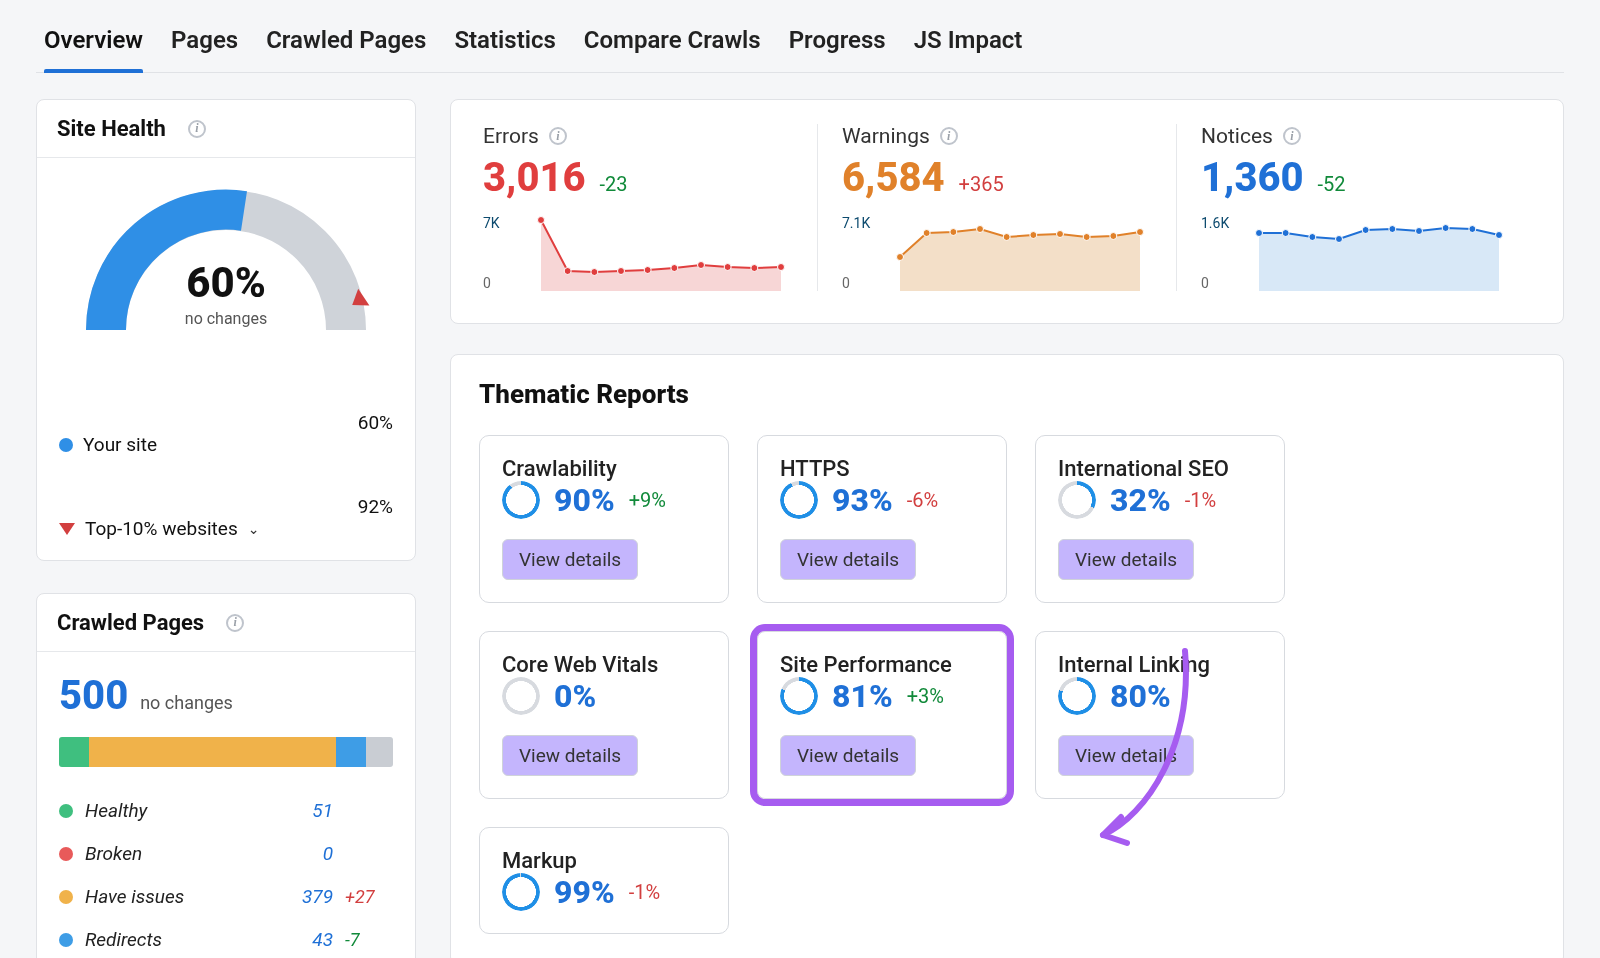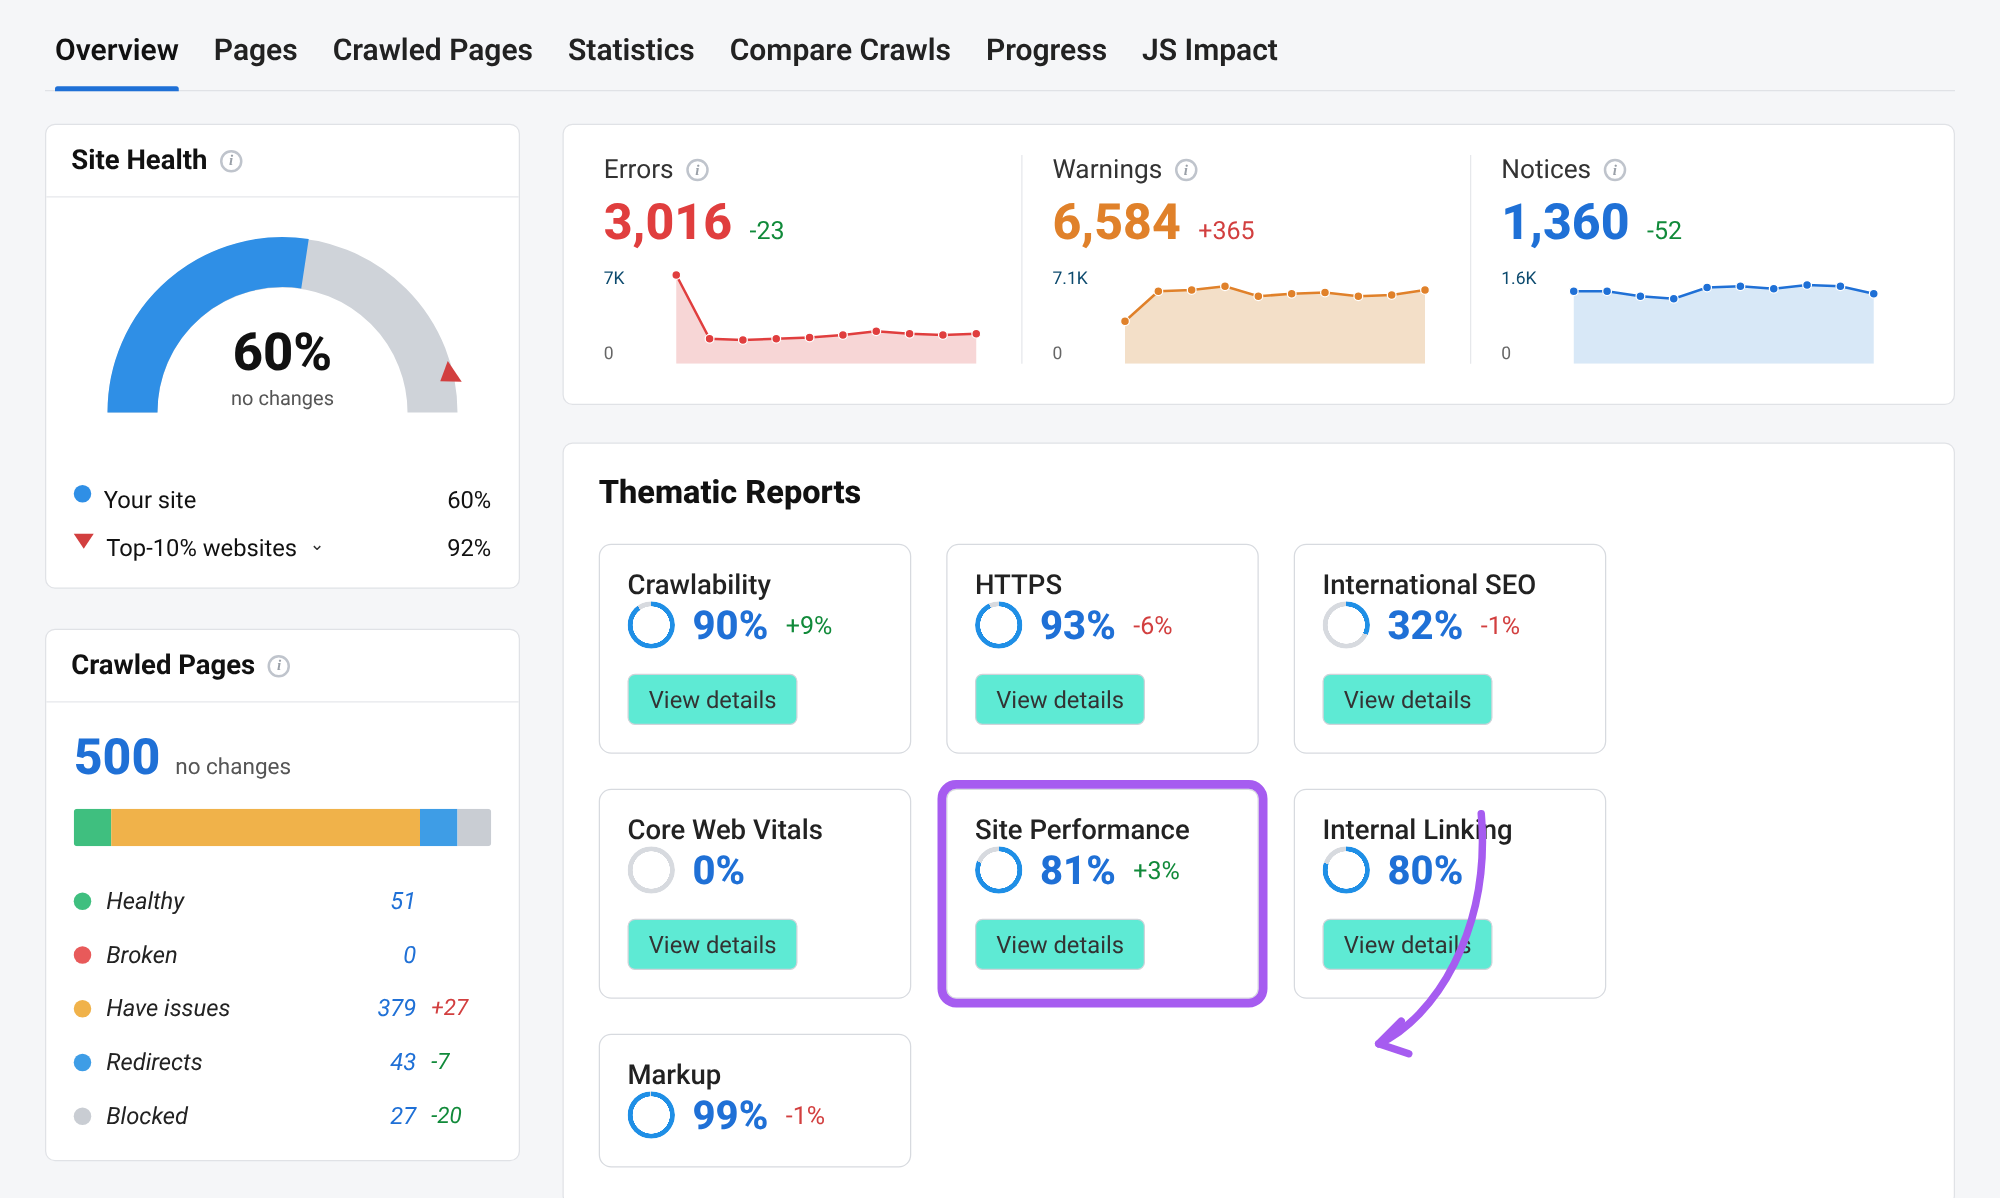--- a/index.html
+++ b/index.html
@@ -8,33 +8,33 @@
   
   .tabs { display: flex; gap: 28px; padding: 20px 8px 0 8px; border-bottom: 1px solid #e0e2e6; }
   .tab { font-size: 24px; font-weight: 600; color: #222; padding: 6px 0 18px 0; cursor: pointer; position: relative; }
   .tab.active { color: #111; }
   .tab.active::after { content:""; position:absolute; left:0; right:0; bottom:-1px; height:4px; background:#1f70d6; border-radius:2px 2px 0 0; }
   
   .main { display:flex; gap: 34px; margin-top: 26px; }
   .leftcol { width: 380px; flex: 0 0 380px; display:flex; flex-direction:column; gap:32px; }
   .rightcol { flex:1; display:flex; flex-direction:column; gap:30px; }
   .card { background:#fff; border:1px solid #e0e2e6; border-radius:8px; }
-  .card-header { padding: 16px 20px; font-size:22px; font-weight:700; display:flex; align-items:center; gap:10px; border-bottom:1px solid #e6e8eb; }
+  .card-header { padding: 16px 20px; font-size:22px; font-weight:700; display:flex; align-items:center; gap:22px; border-bottom:1px solid #e6e8eb; }
   .info-icon { display:inline-flex; width:18px; height:18px; border-radius:50%; border:2px solid #bfc4cc; color:#9aa0a8; font-size:12px; font-weight:700; font-style:italic; align-items:center; justify-content:center; font-family: Georgia, serif; }
   
   .gauge-wrap { padding: 22px 30px 30px 30px; }
   .gauge { position:relative; width:300px; height:170px; margin:0 auto; }
   .gauge svg { width:300px; height:170px; }
   .gauge-center { position:absolute; left:0; right:0; top:78px; text-align:center; }
   .gauge-pct { font-size:42px; font-weight:800; }
   .gauge-sub { font-size:16px; color:#555; margin-top:2px; }
   .gauge-marker { position:absolute; right:8px; top:114px; width:0;height:0;border-left:10px solid transparent;border-right:10px solid transparent;border-top:14px solid #d23f3f; transform:rotate(56deg); }
   .legend-rows { padding: 0 22px 12px 22px; }
   .legend-row { display:flex; align-items:center; justify-content:space-between; padding:8px 0; font-size:19px; }
-  .legend-left { display:flex; gap:10px; }
+  .legend-left { display:flex; align-items:center; gap:10px;margin-top:45px; }
   .dot { width:14px; height:14px; border-radius:50%; display:inline-block; }
   .tri { display:inline-block; width:0;height:0;border-left:8px solid transparent;border-right:8px solid transparent;border-top:12px solid #d23f3f; }
   .chev { font-size:14px; color:#333; }
   
   .cp-body { padding: 20px 22px 14px 22px; }
   .cp-num { font-size:40px; font-weight:800; color:#1f70d6; display:inline-block; }
   .cp-sub { font-size:18px; color:#555; margin-left:8px; }
   .stackbar { display:flex; height:30px; width:100%; margin-top:18px; border-radius:3px; overflow:hidden; }
   .seg { height:100%; }
   .cp-rows { margin-top:22px; }
@@ -62,21 +62,21 @@
   .spark svg { position:absolute; left:46px; top:0; right:0; height:76px; width:calc(100% - 46px); }
   
   .thematic-header { padding: 24px 28px 12px 28px; font-size:26px; font-weight:800; }
   .thematic-grid { display:flex; flex-wrap:wrap; gap:28px; padding: 14px 28px 30px 28px; }
   .tr-card { width: 250px; border:1px solid #d7dadf; border-radius:10px; padding:20px 22px 22px 22px; }
   .tr-title { font-size:22px; font-weight:500; color:#222; }
   .tr-val-row { display:flex; align-items:center; gap:14px; }
   .ring { width:38px; height:38px; border-radius:50%; position:relative; }
   .tr-pct { font-size:32px; font-weight:800; color:#1f70d6; }
   .tr-delta { font-size:20px; }
-  .view-btn { margin-top:20px; display:inline-block; padding:8px 16px; border:1px solid #cfd3d9; border-radius:6px; font-size:19px; color:#333; background:#5eead4; cursor:pointer; }
+  .view-btn { margin-top:20px; display:inline-block; padding:8px 16px; border:1px solid #cfd3d9; border-radius:6px; font-size:19px; color:#333; background:#c4b5fd; cursor:pointer; }
   .highlight { outline: 7px solid #a65cf0; border-radius:8px; }
   .arrow-annot { position:absolute; pointer-events:none; }
 </style>
 </head>
 <body>
 
 <div class="wrap">
   <div class="tabs" id="tabs">
       <div class="tab active">Overview</div>
       <div class="tab">Pages</div>

